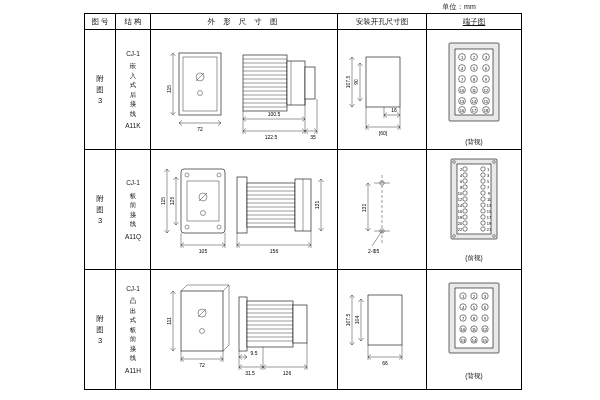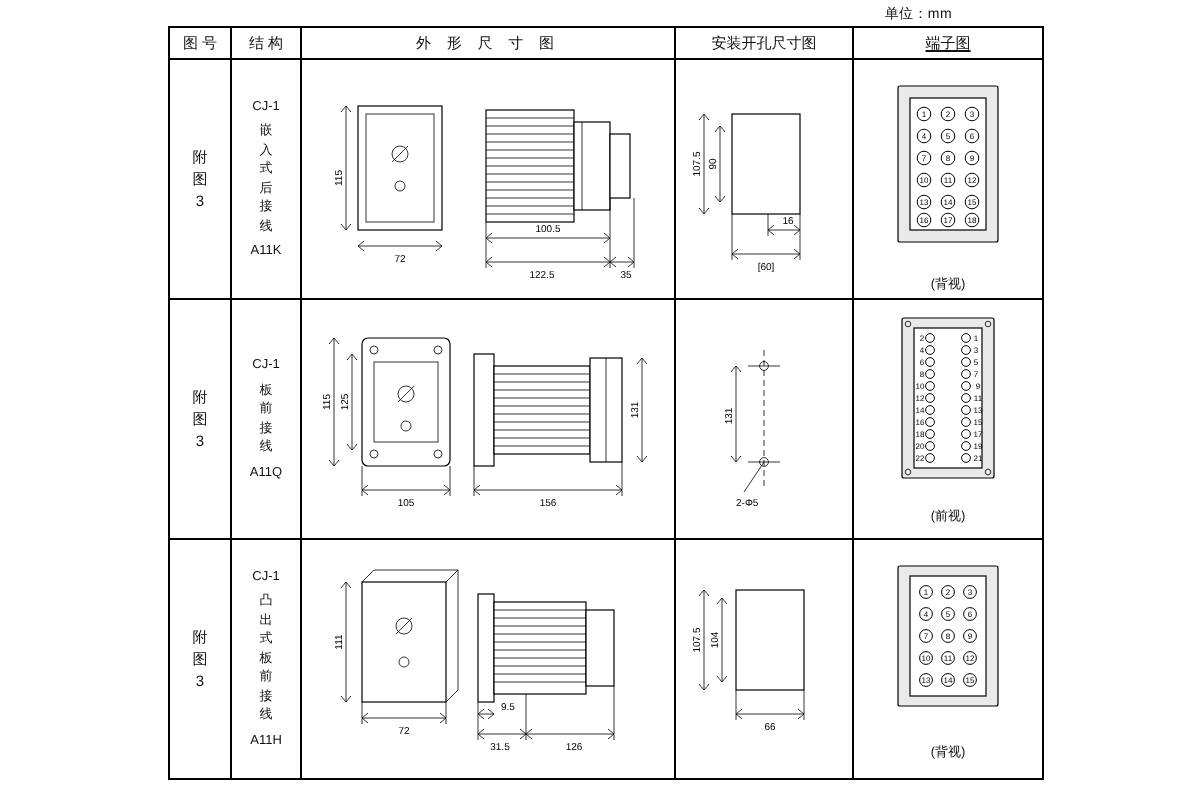--- a/index.html
+++ b/index.html
@@ -42,21 +42,21 @@
     vertical-align: middle;
     text-align: center;
   }
   thead th {
     height: 15px;
     font-size: 7.5px;
     font-weight: normal;
   }
   .col-no { width: 30px; }
   .col-struct { width: 34px; }
-  .col-outline { width: 186px; font-family: Liberation Serif, serif; }
+  .col-outline { width: 186px; }
   .col-hole { width: 88px; }
   .col-term { width: 94px; text-decoration: underline; }
   .hdr-spaced {
     letter-spacing: 3px;
   }
   tbody tr { height: 120px; }
   td.cell-no {
     font-size: 7.5px;
     line-height: 11px;
   }

